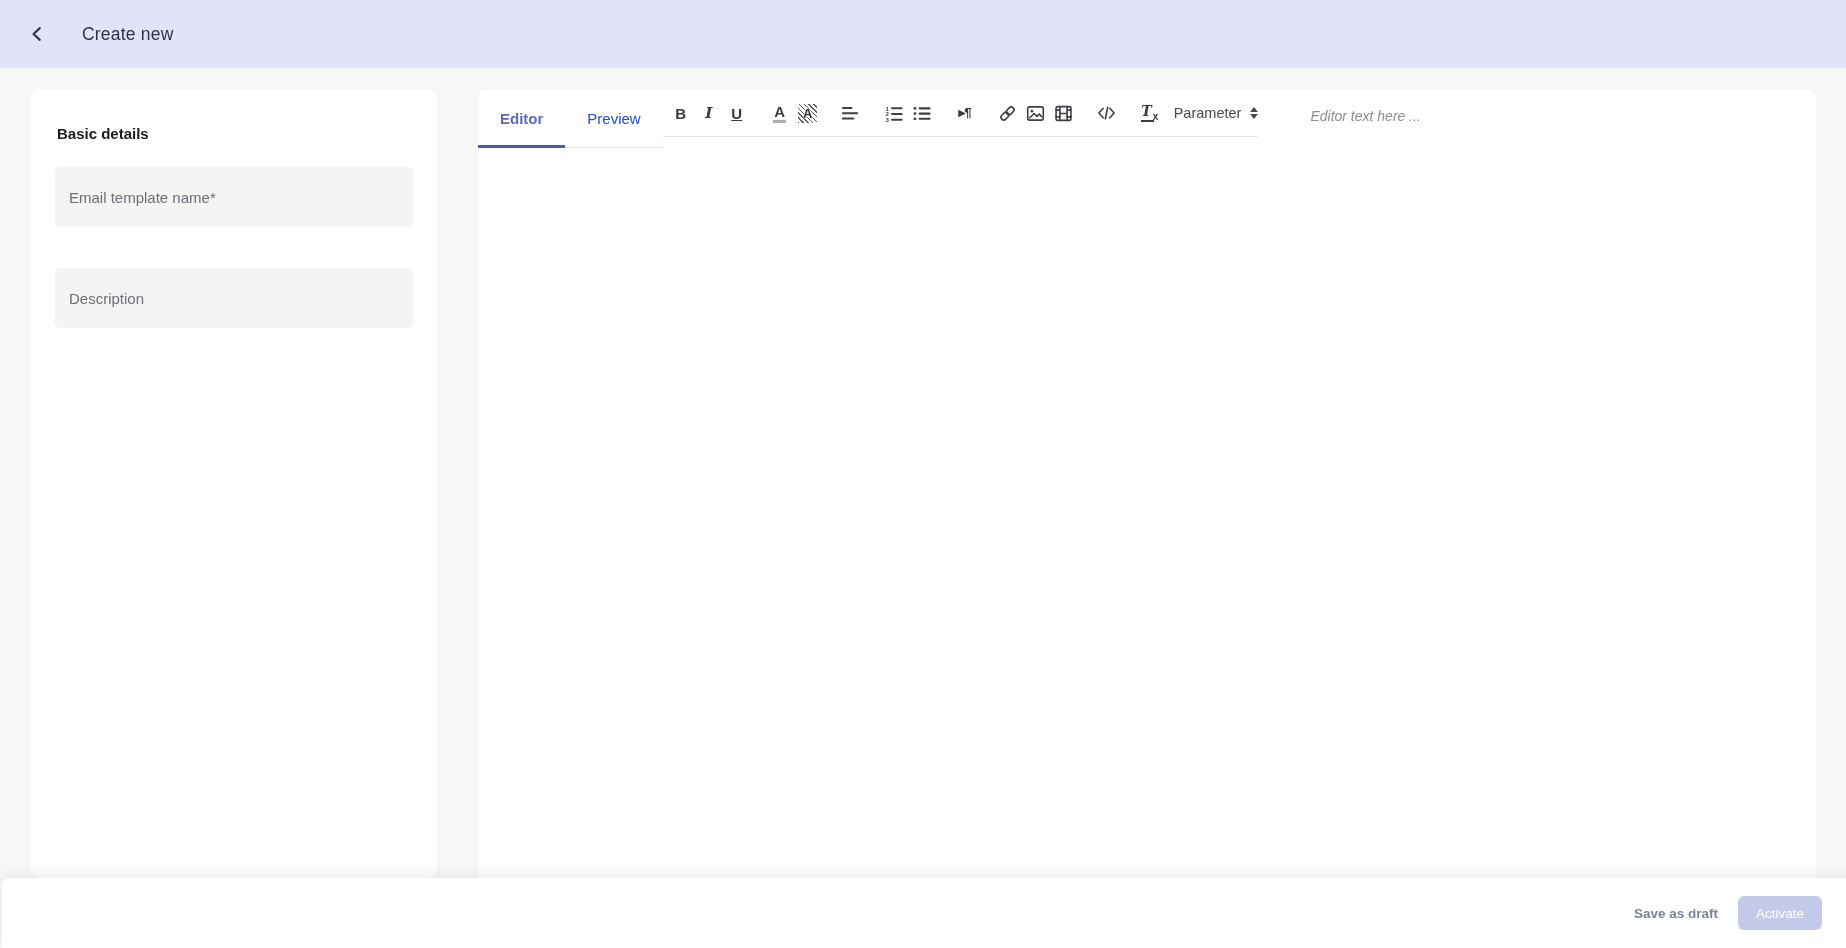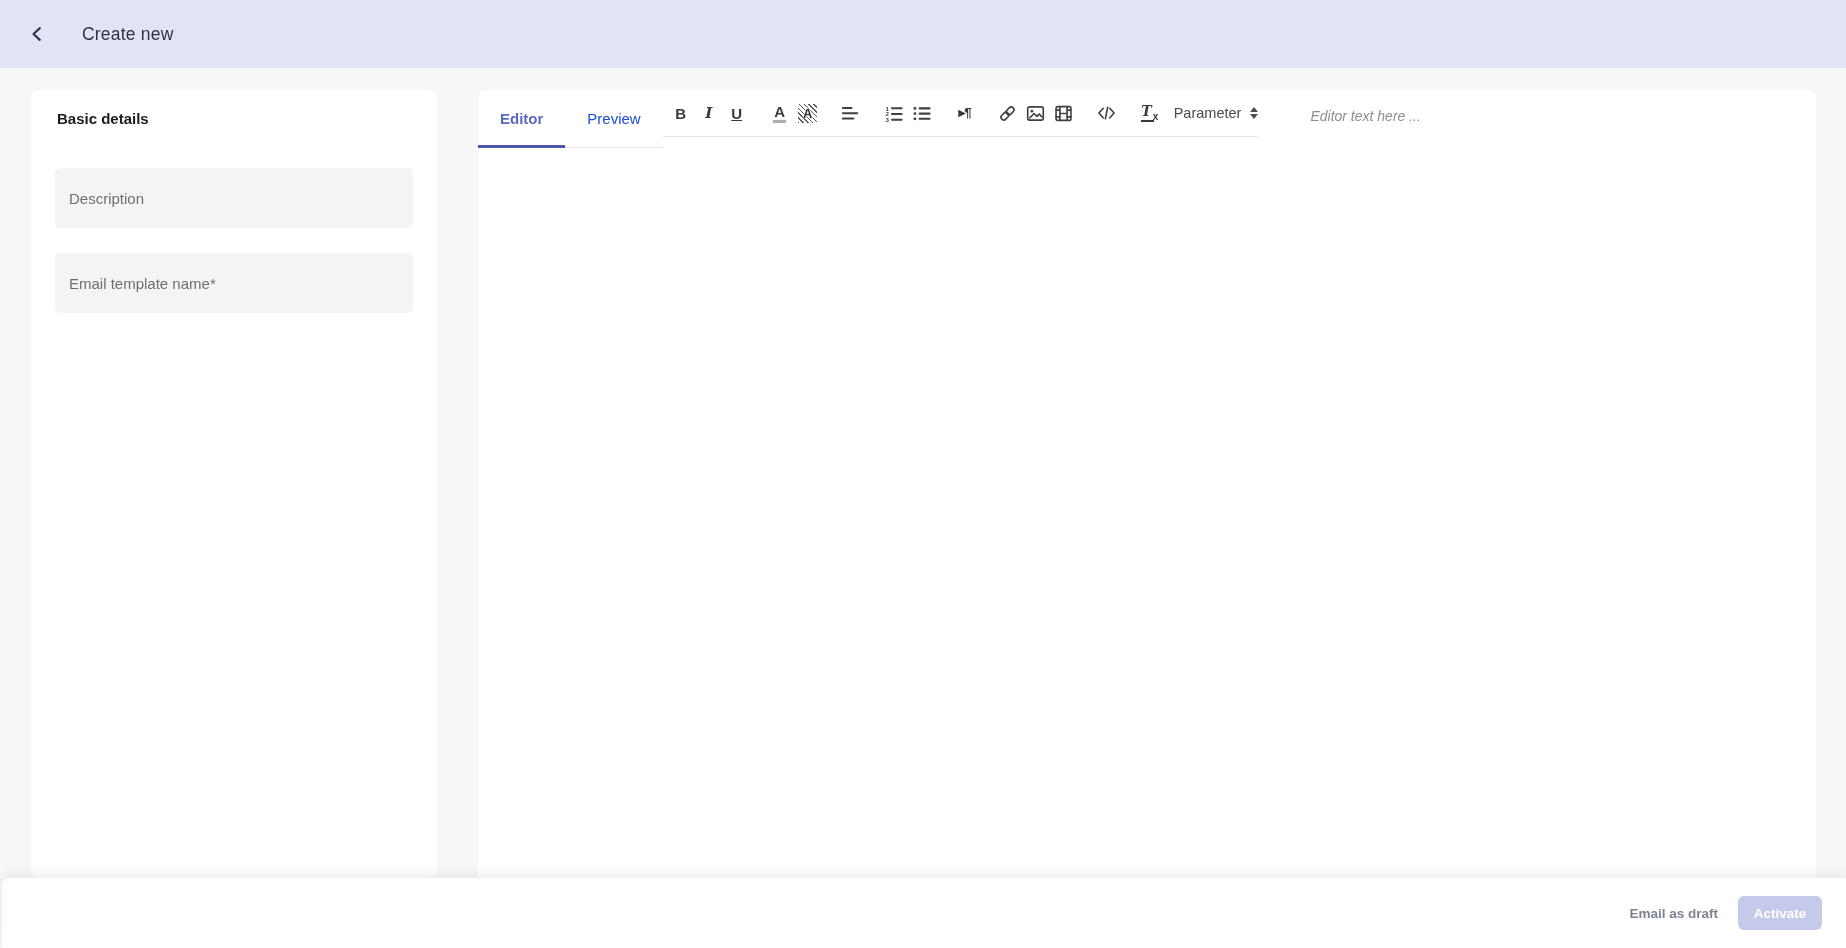--- a/index.html
+++ b/index.html
@@ -22,21 +22,21 @@
     background:none; border:none; cursor:pointer;
     display:flex; align-items:center; justify-content:center;
   }
   .back-btn svg { width:18px; height:18px; stroke:#2d3350; stroke-width:2.4;
     fill:none; stroke-linecap:round; stroke-linejoin:round; }
   .page-title { margin-left:24px; font-size:17.5px; font-weight:500; color:#2f3347; letter-spacing:.2px; }
 
   
   .card { position:absolute; top:90px; bottom:70px; background:#fff; }
   .left-card { left:31px; width:406px; border-radius:8px; }
-  .left-card h2 { margin:20px 0 0 26px; font-size:15px; font-weight:700; color:#1c1c1e; }
+  .left-card h2 { margin:35px 0 0 26px; font-size:15px; font-weight:700; color:#1c1c1e; }
   .field {
     display:block; width:358px; height:60px; margin:41px 24px 0;
     background:#f4f4f5; border:none; border-radius:5px;
     padding:0 14px; font-size:15px; color:#333;
     font-family:"Liberation Sans", sans-serif; outline:none;
   }
   .field::placeholder { color:#6e6e76; opacity:1; }
   .field.first { margin-top:25px; }
 
   .editor-card { left:478px; width:1338px; border-radius:8px 8px 0 0; display:flex; }
@@ -93,39 +93,39 @@
   .body-area { flex:1; padding:17px 13px; cursor:text; }
   .body-placeholder { font-style:italic; font-size:14px; color:#8d8d93; }
 
   
   .footer { position:absolute; left:2px; right:0; bottom:0; height:70px; background:#fff;
     border-radius:8px 0 0 0; box-shadow:0 -4px 12px rgba(40,40,60,.08);
     display:flex; align-items:center; justify-content:flex-end; gap:20px; padding-right:24px; }
   .save-draft { background:none; border:none; color:#7d8394; font-size:13.5px;
     font-weight:700; cursor:pointer; font-family:"Liberation Sans", sans-serif; }
   .activate { width:84px; height:34px; background:#c5caeb; color:#fff; border:none;
-    border-radius:6px; font-size:13.5px; font-weight:700; cursor:default;
+    border-radius:6px; font-size:13.5px; font-weight:400; cursor:default;
     font-family:"Liberation Sans", sans-serif; }
 </style>
 </head>
 <body>
 
 <header class="topbar">
   <button class="back-btn">
     <svg viewBox="0 0 20 20">
       <polyline points="12,3.5 5,10 12,16.5"></polyline>
     </svg>
   </button>
   <h1 class="page-title">Create new</h1>
 </header>
 
 <section class="card left-card">
   <h2>Basic details</h2>
+  <input class="field first" type="text" placeholder="Email template name*" style="">
   <input class="field" type="text" placeholder="Description" style="">
-  <input class="field first" type="text" placeholder="Email template name*" style="">
 </section>
 
 <section class="card editor-card">
 
   <div class="tabbar">
     <div class="tab active">Editor</div>
     <div class="tab">Preview</div>
   </div>
 
   <div class="toolbar">
@@ -249,15 +249,15 @@
     </div>
   </div>
 
 
   <div class="body-area">
     <span class="body-placeholder">Editor text here ...</span>
   </div>
 </section>
 
 <footer class="footer">
-  <button class="save-draft">Email as draft</button>
+  <button class="save-draft">Save as draft</button>
   <button class="activate">Activate</button>
 </footer>
 
 </body></html>

